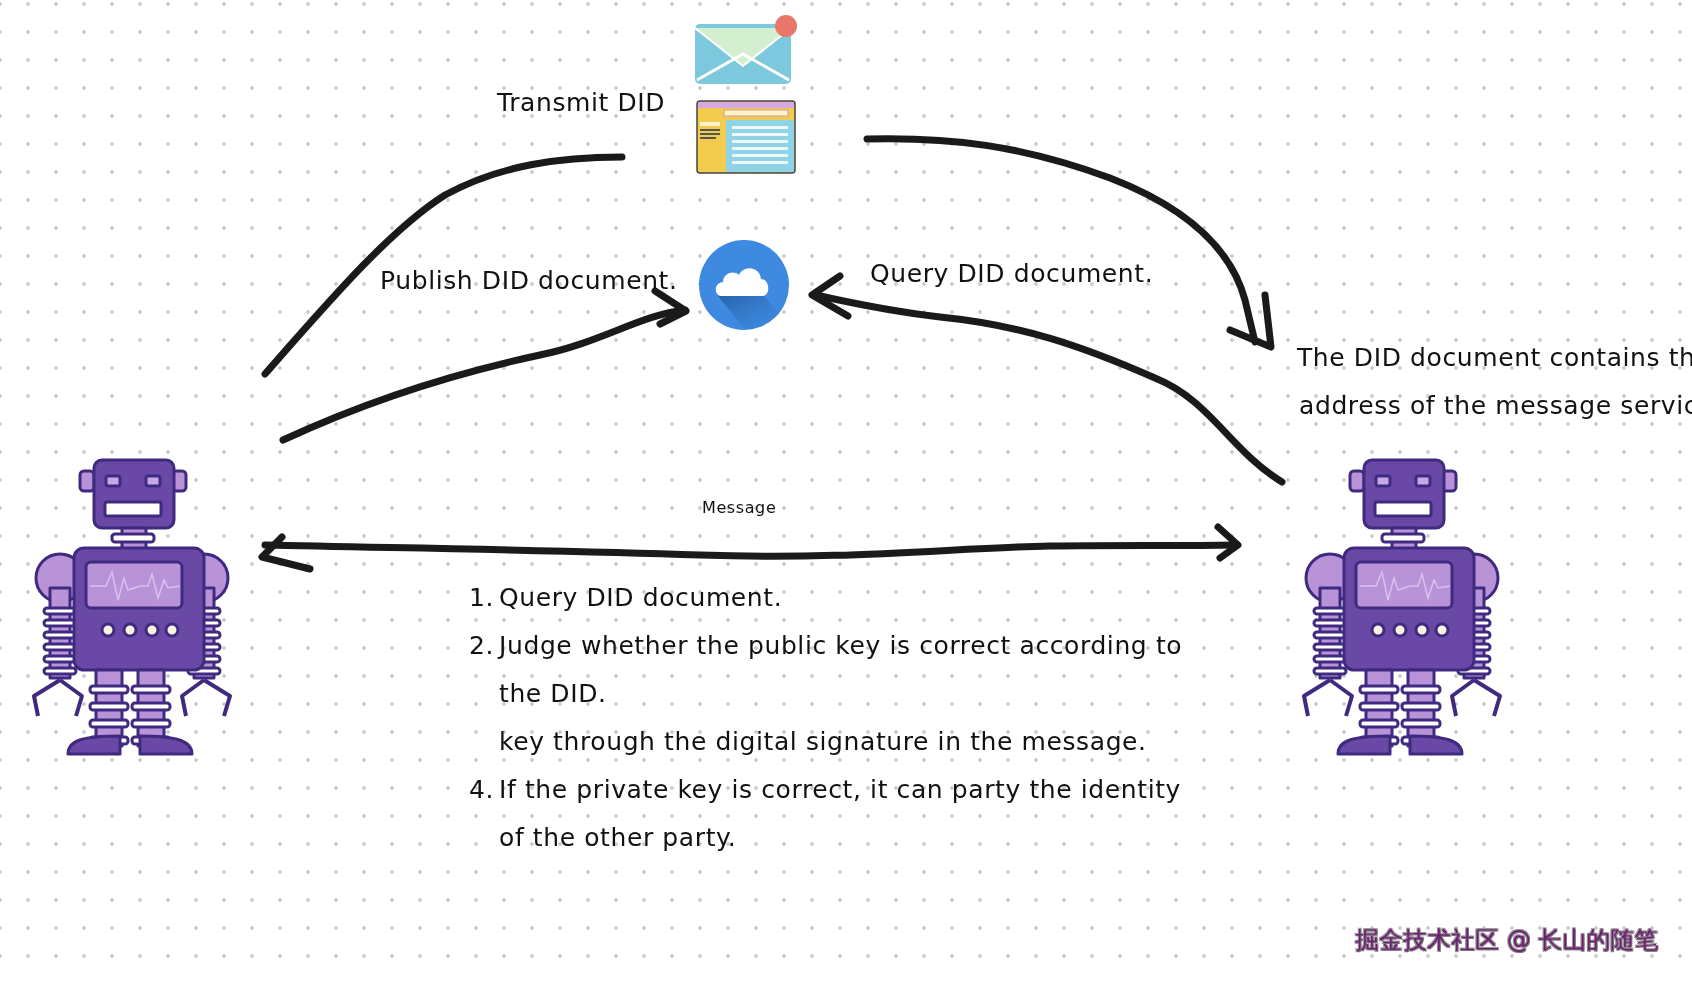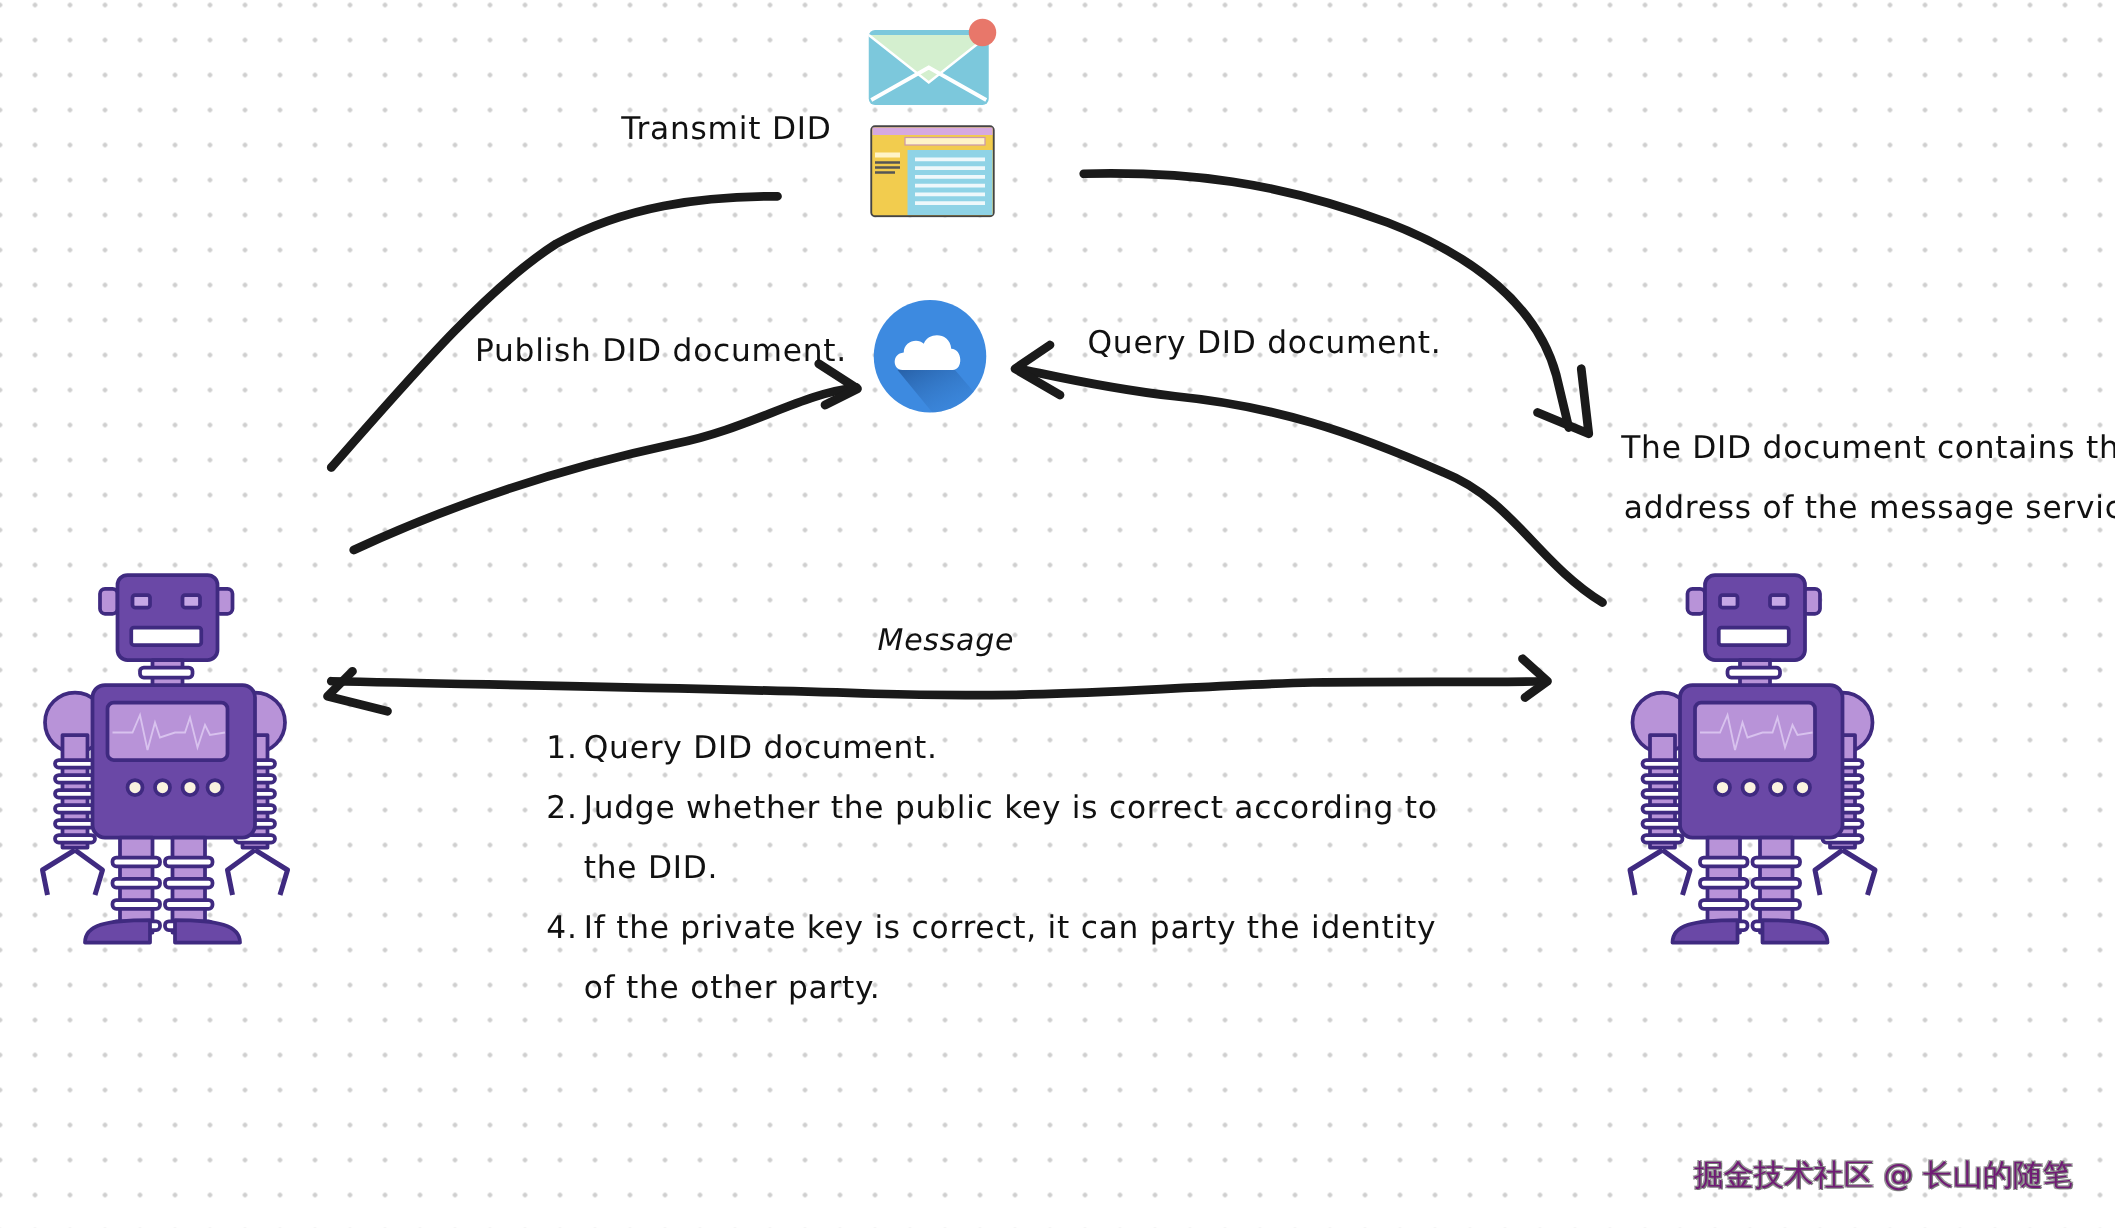--- a/index.html
+++ b/index.html
@@ -10,21 +10,21 @@
     background-size: 28px 28px;
     background-position: -14px -10px;
     font-family: "DejaVu Sans", sans-serif;
     color:#111;
   }
   .txt { position:absolute; white-space:nowrap; font-size:25px; letter-spacing:0.6px; color:#111; }
   #arrows { position:absolute; left:0; top:0; }
   .stroke { fill:none; stroke:#1a1a1a; stroke-width:7; stroke-linecap:round; stroke-linejoin:round; }
   .robot { position:absolute; width:210px; height:318px; }
   .list { position:absolute; left:437px; top:578px; font-size:25px; letter-spacing:0.6px; }
-  .list .row { height:48px; line-height:40px; white-space:nowrap; position:relative; }
+  .list .row { height:48px; line-height:40px; white-space:nowrap; position:relative;margin-left:32px; }
   .list .num { display:inline-block; width:30px; }
   .list .indent { padding-left:30px; }
   .watermark {
     position:absolute; left:1355px; top:924px; font-size:24px; color:#701a75;
     text-shadow: 1px 1px 0 #777, -1px -1px 0 #999, 1px -1px 0 #999, -1px 1px 0 #999;
     white-space:nowrap;
   }
   .icon { position:absolute; }
 </style>
 </head>
@@ -195,25 +195,26 @@
         <circle cx="128" cy="192" r="6"></circle>
         <circle cx="150" cy="192" r="6" transform="translate(-2 0)"></circle>
     </g>
   </g>
   <path d="M66 148 L 82 148 L 88 134 L 94 162 L 100 140 L 104 152 L 116 148 L 124 148 L 128 136 L 134 160 L 140 142 L 144 150 L 156 148" fill="none" stroke="#d8c2ee" stroke-width="1.5"></path>
 </svg>
 
 <div class="txt" style="left:497px; top:88px;text-align:right;">Transmit DID</div>
 <div class="txt" style="left:380px; top:266px;">Publish DID document.</div>
 <div class="txt" style="left:870px; top:259px;">Query DID document.</div>
-<div class="txt" style="left:702px; top:498px; font-size:24px;font-style:italic;">Message</div>
+<div class="txt" style="left:702px; top:498px; font-size:16px;">Message</div>
 <div class="txt" style="left:1297px; top:343px;">The DID document contains the</div>
 <div class="txt" style="left:1299px; top:391px;">address of the message service.</div>
 
 <div class="list">
   <div class="row"><span class="num">1.</span><span>Query DID document.</span></div>
   <div class="row"><span class="num">2.</span><span>Judge whether the public key is correct according to</span></div>
   <div class="row indent"><span>the DID.</span></div>
+  <div class="row indent"><span>key through the digital signature in the message.</span></div>
   <div class="row"><span class="num">4.</span><span>If the private key is correct, it can party the identity</span></div>
   <div class="row indent"><span>of the other party.</span></div>
 </div>
 
 <div class="watermark">掘金技术社区 @ 长山的随笔</div>
 
 </body></html>

